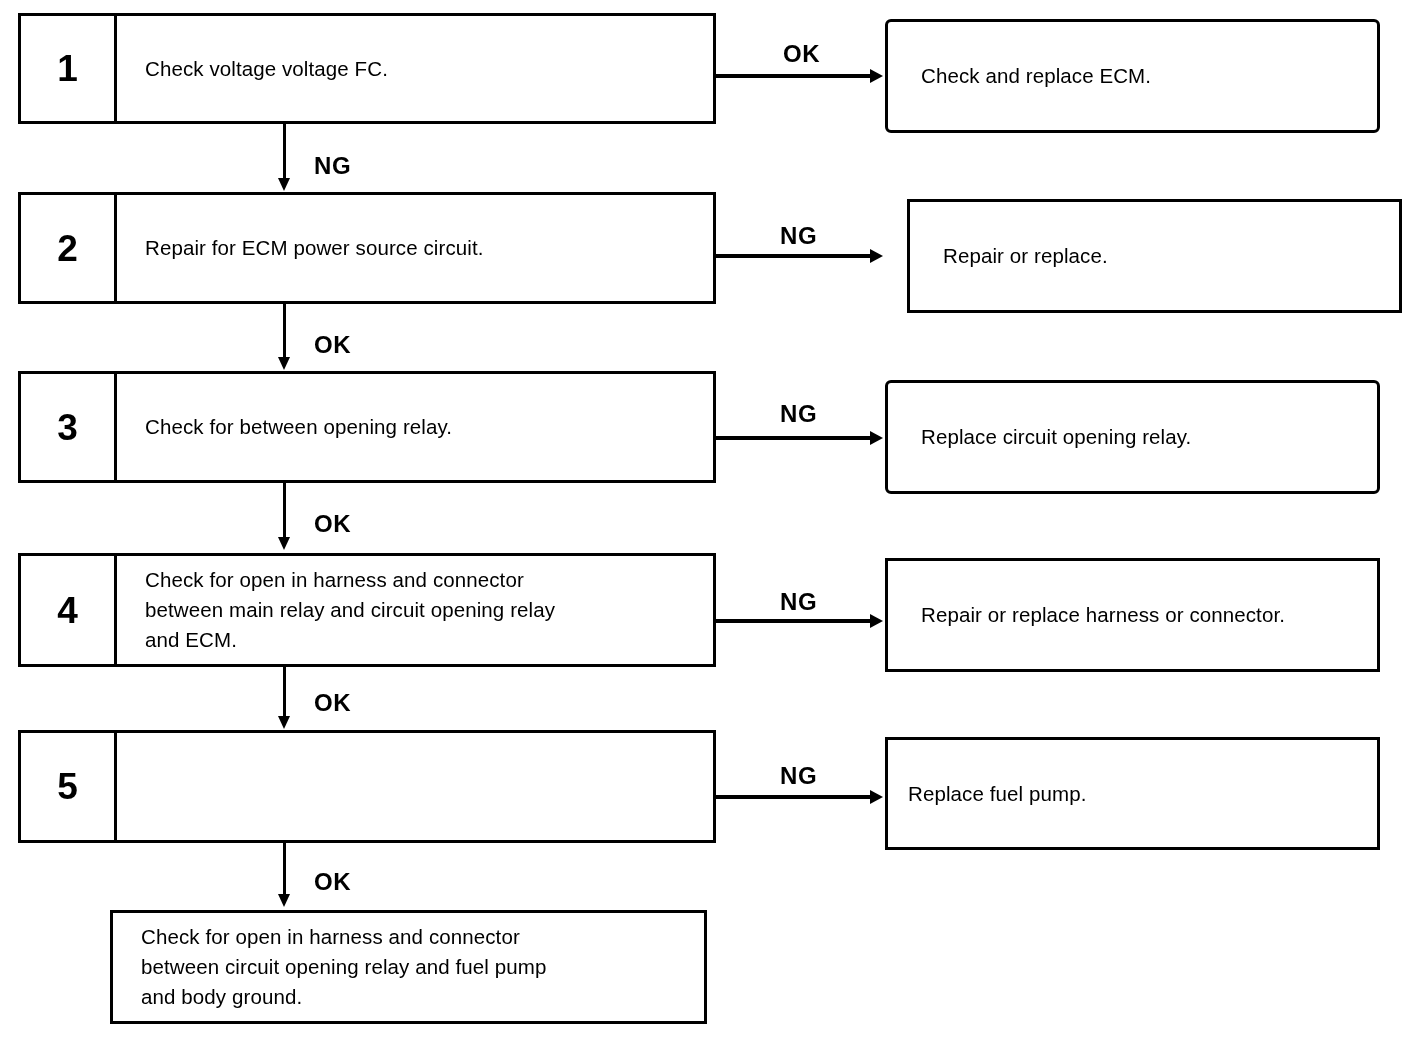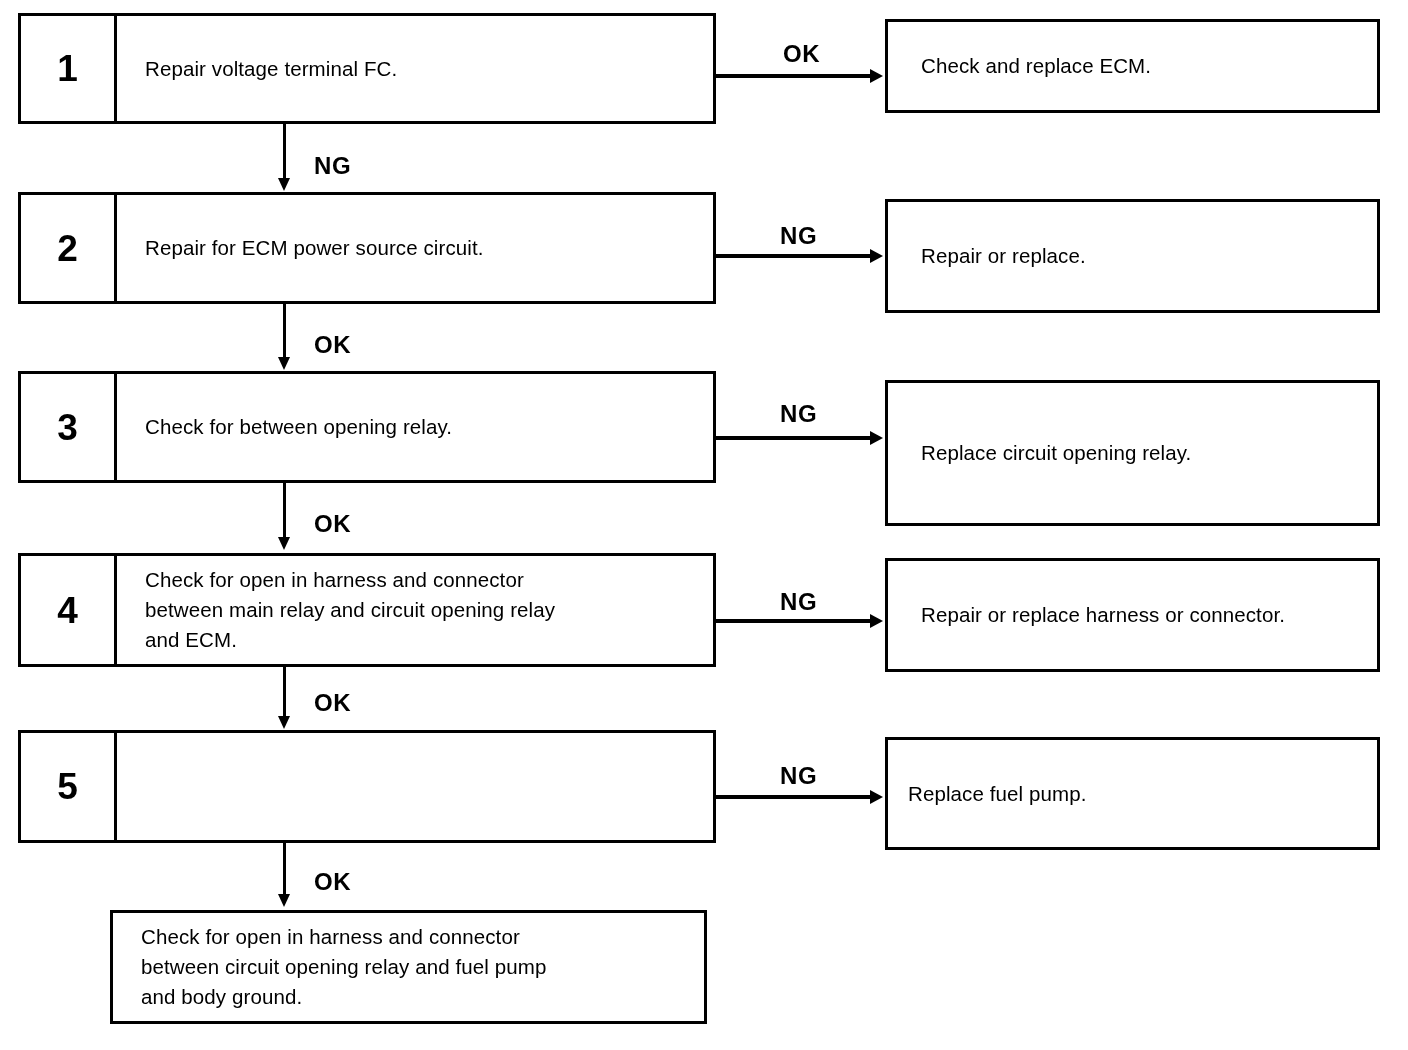--- a/index.html
+++ b/index.html
@@ -108,52 +108,52 @@
     white-space: nowrap;
   }
 </style>
 </head>
 <body>
 
 <div id="page">
 
   <div class="box step-box" style="left:18px; top:13px; width:698px; height:111px;">
     <div class="step-num">1</div>
-    <div class="step-text">Repair voltage terminal FC.</div>
+    <div class="step-text">Check voltage voltage FC.</div>
   </div>
   <div class="h-line" style="left:716px; top:74px; width:156px;"></div>
   <div class="arrow-right" style="left:870px; top:69px;"></div>
   <div class="edge-label" style="left:783px; top:40px;">OK</div>
-  <div class="box result-box" style="left:885px; top:19px; width:495px; height:94px;">Check and replace ECM.</div>
+  <div class="box result-box" style="left:885px; top:19px; width:495px; height:114px;border-radius:6px;">Check and replace ECM.</div>
 
   <div class="v-line" style="left:283px; top:124px; height:59px;"></div>
   <div class="arrow-down" style="left:278px; top:178px;"></div>
   <div class="edge-label" style="left:314px; top:152px;">NG</div>
 
   <div class="box step-box" style="left:18px; top:192px; width:698px; height:112px;">
     <div class="step-num">2</div>
     <div class="step-text">Repair for ECM power source circuit.</div>
   </div>
   <div class="h-line" style="left:716px; top:254px; width:156px;"></div>
   <div class="arrow-right" style="left:870px; top:249px;"></div>
   <div class="edge-label" style="left:780px; top:222px;">NG</div>
-  <div class="box result-box" style="left:885px; top:199px; width:495px; height:114px;">Repair or replace.</div>
+  <div class="box result-box" style="left:907px; top:199px; width:495px; height:114px;">Repair or replace.</div>
 
   <div class="v-line" style="left:283px; top:304px; height:58px;"></div>
   <div class="arrow-down" style="left:278px; top:357px;"></div>
   <div class="edge-label" style="left:314px; top:331px;">OK</div>
 
   <div class="box step-box" style="left:18px; top:371px; width:698px; height:112px;">
     <div class="step-num">3</div>
     <div class="step-text">Check for between opening relay.</div>
   </div>
   <div class="h-line" style="left:716px; top:436px; width:156px;"></div>
   <div class="arrow-right" style="left:870px; top:431px;"></div>
   <div class="edge-label" style="left:780px; top:400px;">NG</div>
-  <div class="box result-box" style="left:885px; top:380px; width:495px; height:146px;">Replace circuit opening relay.</div>
+  <div class="box result-box" style="left:885px; top:380px; width:495px; height:114px;border-radius:6px;">Replace circuit opening relay.</div>
 
   <div class="v-line" style="left:283px; top:483px; height:58px;"></div>
   <div class="arrow-down" style="left:278px; top:537px;"></div>
   <div class="edge-label" style="left:314px; top:510px;">OK</div>
 
   <div class="box step-box" style="left:18px; top:553px; width:698px; height:114px;">
     <div class="step-num">4</div>
     <div class="step-text multiline ml">Check for open in harness and connector
 between main relay and circuit opening relay
 and ECM.</div>

